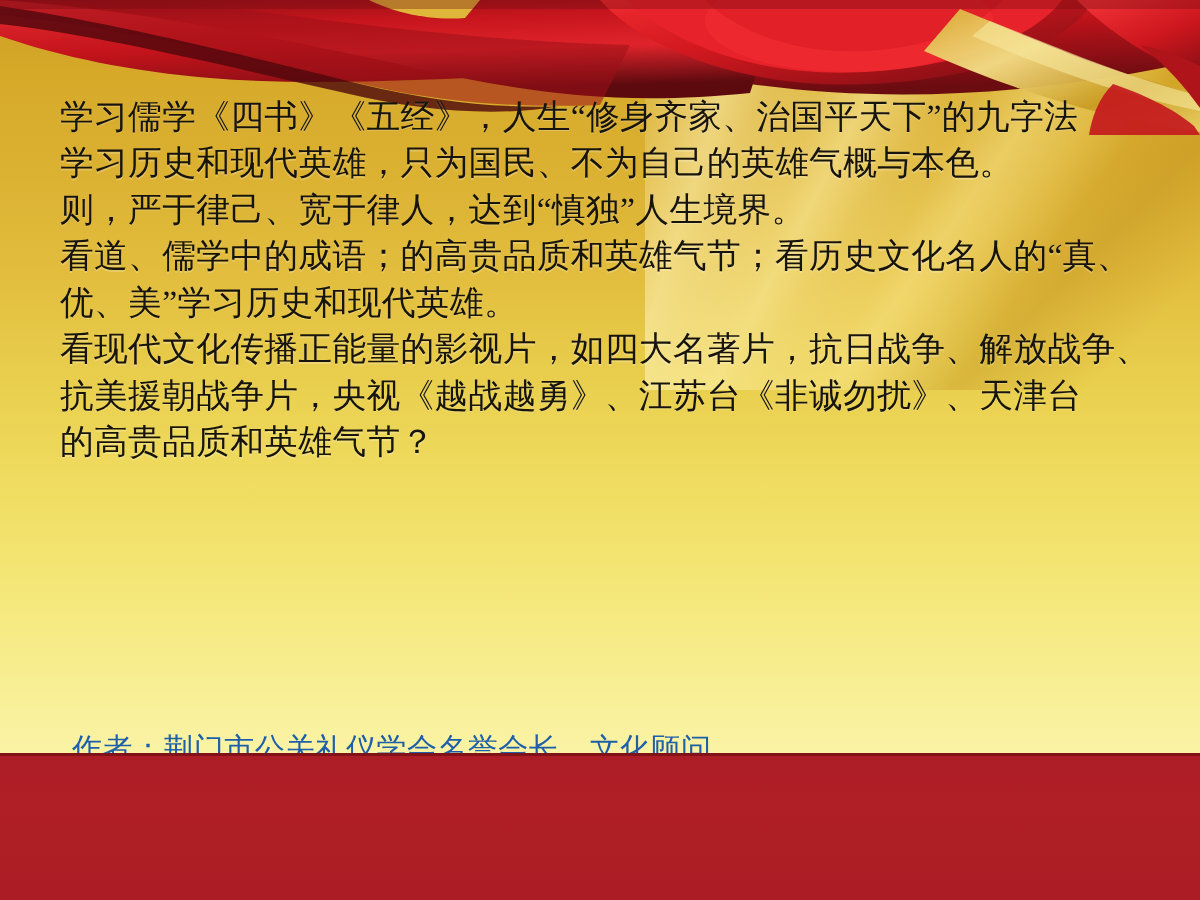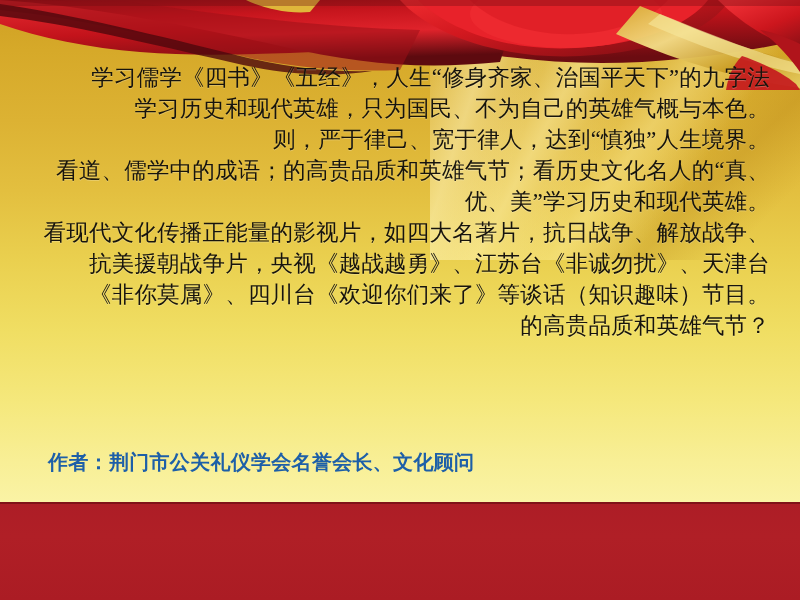--- a/index.html
+++ b/index.html
@@ -12,21 +12,20 @@
     font-family: "Liberation Serif", "DejaVu Serif", serif;
   }
 
   
   #slide {
     position: relative;
     width: 800px;
     height: 600px;
     overflow: hidden;
     background: #d8ab2e;
-    text-align: right;
   }
 
   
   .gold-bg {
     position: absolute;
     left: 0; top: 0;
     width: 800px;
     height: 502px;
     background: linear-gradient(to bottom,
         #cf9f22 0%,
@@ -76,24 +75,24 @@
     color: #17140d;
     letter-spacing: 0.2px;
     white-space: nowrap;
     text-shadow: 0 1px 0 rgba(255,255,255,0.22);
   }
 
   
   .author {
     position: absolute;
     left: 48px;
-    top: 449px;
+    top: 486px;
     font-family: "DejaVu Sans", "Liberation Sans", sans-serif;
     font-size: 20px;
-    font-weight: bold;
+    font-weight: normal;
     color: #1d5fa8;
     white-space: nowrap;
     letter-spacing: 0.3px;
   }
 
   
   .footer-band {
     position: absolute;
     left: 0;
     top: 502px;
@@ -175,21 +174,20 @@
   </div>
 
   <div class="text-block">
     <div class="line">学习儒学《四书》《五经》，人生“修身齐家、治国平天下”的九字法</div>
     <div class="line">学习历史和现代英雄，只为国民、不为自己的英雄气概与本色。</div>
     <div class="line">则，严于律己、宽于律人，达到“慎独”人生境界。</div>
     <div class="line">看道、儒学中的成语；的高贵品质和英雄气节；看历史文化名人的“真、</div>
     <div class="line">优、美”学习历史和现代英雄。</div>
     <div class="line">看现代文化传播正能量的影视片，如四大名著片，抗日战争、解放战争、</div>
     <div class="line">抗美援朝战争片，央视《越战越勇》、江苏台《非诚勿扰》、天津台</div>
-    <div class="line">《非你莫属》、四川台《欢迎你们来了》等谈话（知识趣味）节目。</div>
     <div class="line">的高贵品质和英雄气节？</div>
   </div>
 
   <div class="author">作者：荆门市公关礼仪学会名誉会长、文化顾问</div>
 
   <div class="footer-band"></div>
 
 </div>
 
 </body></html>

